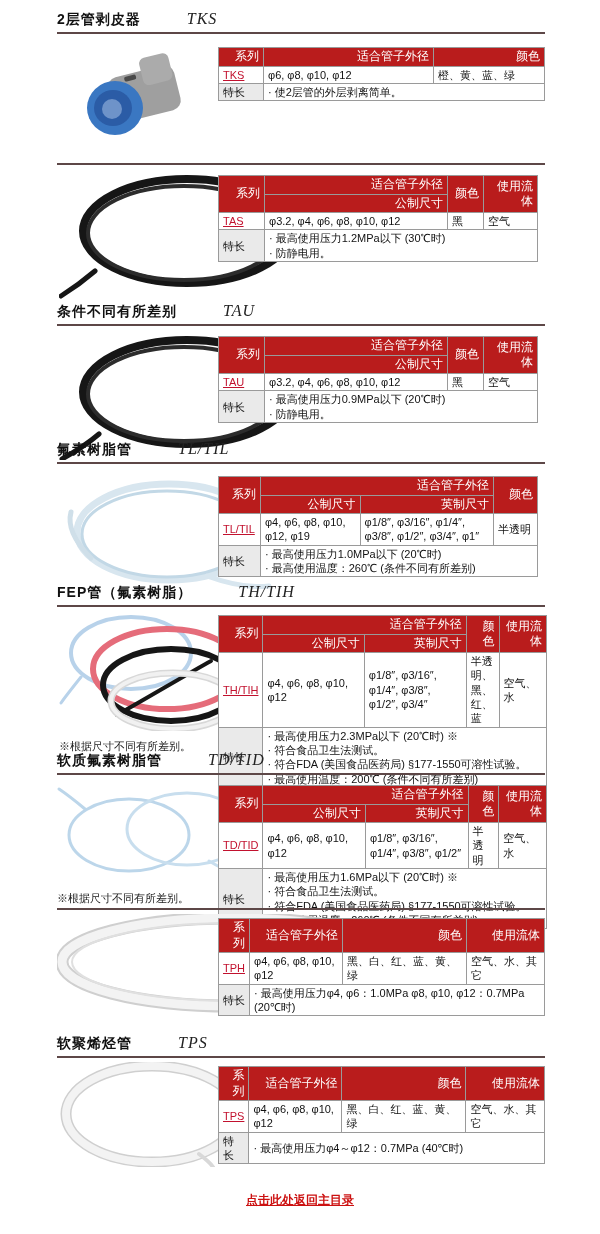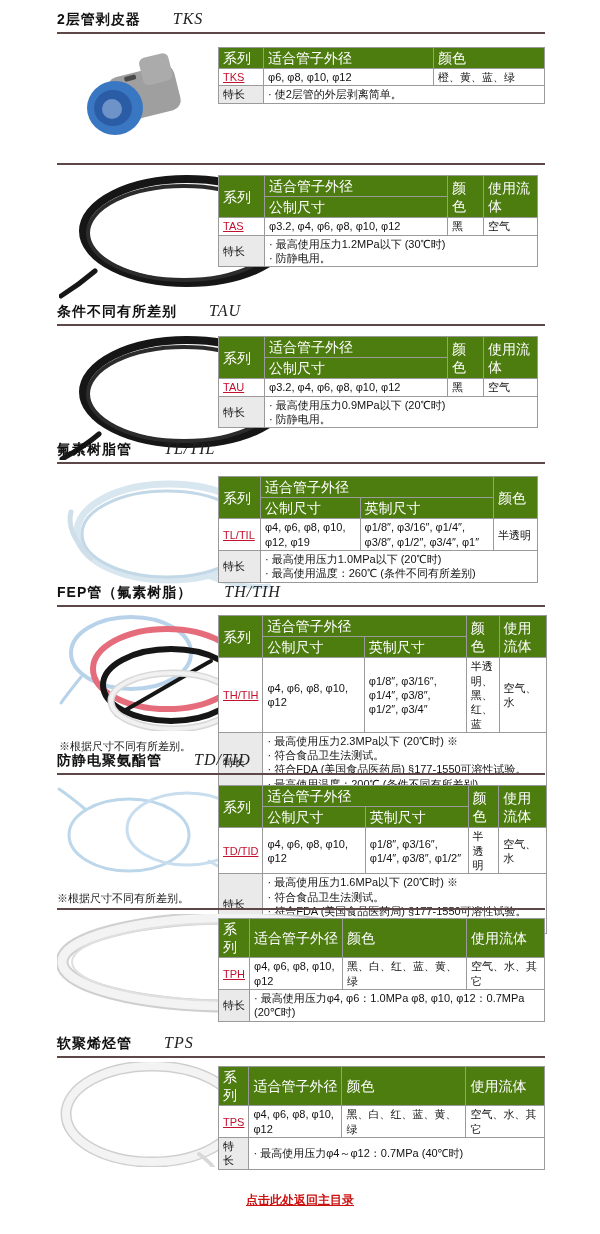--- a/index.html
+++ b/index.html
@@ -4,32 +4,32 @@
 <style>
   * { box-sizing: border-box; margin: 0; padding: 0; }
   html,body { background:#fff; }
   body { width:600px; font-family:"Liberation Sans", sans-serif; color:#111; }
   .page { width:600px; min-height:1234px; padding-top:10px; position:relative; overflow:hidden; }
 
   .section { margin-left:57px; width:488px; position:relative; }
   .s1{height:150px}.s2{height:139px}.s3{height:138px}.s4{height:143px}
   .s5{height:168px}.s6{height:154px}.s7{height:126px}.s8{height:130px}
 
-  .sec-head { display:flex; align-items:baseline; gap:32px; }
+  .sec-head { display:flex; align-items:baseline; gap:46px; }
   .sec-title { font-size:14px; font-weight:bold; letter-spacing:1px; }
   .sec-code { font-family:"Liberation Serif", serif; font-style:italic; font-size:16px; color:#222; letter-spacing:1px; }
   .sec-rule { border-top:2px solid #5d4747; margin-top:3px; }
   .sec-body { position:relative; }
   .img-col { position:relative; }
   .tbl-col { position:absolute; left:161px; top:4px; }
   .s1 .tbl-col { top:1px; }
 
   table { border-collapse:collapse; font-size:11px; line-height:1.3; background:#fff; }
   th, td { border:1px solid #9a9a9a; padding:1px 4px; vertical-align:middle; }
-  th { background:#4d7c0f; color:#fff; font-weight:normal; text-align:left; font-size:14px; }
+  th { background:#b91c1c; color:#fff; font-weight:normal; text-align:right; font-size:12px; }
   td.lbl { background:#eaeaea; }
   a.series { color:#c2112e; text-decoration:underline; cursor:pointer; }
   .feat-line::before { content:"· "; }
   .note { font-size:11px; color:#222; margin-top:4px; }
 
   .footer { text-align:center; margin-top:14px; }
   .btns { display:flex; justify-content:center; gap:16px; }
   .btn { width:68px; height:18px; background:#ffffa3; border:1px solid #9c9c74;
          border-right:2px solid #6e6e52; border-bottom:2px solid #6e6e52;
          color:#a2442a; font-weight:bold; font-size:11px; font-family:inherit; cursor:pointer; }
@@ -266,21 +266,21 @@
             </td>
           </tr>
         </tbody>
           </table>
       </div>
     </div>
   </div>
 
   <div class="section s6">
     <div class="sec-head">
-      <span class="sec-title">防静电聚氨酯管</span>
+      <span class="sec-title">软质氟素树脂管</span>
       <span class="sec-code">TD/TID</span>
     </div>
     <div class="sec-rule"></div>
     <div class="sec-body">
       <div class="img-col" style="margin:6px 0 0 0;">
         <svg width="205" height="102" viewBox="0 0 205 102">
           <ellipse cx="72" cy="54" rx="60" ry="36" fill="none" stroke="#bcd6ea" stroke-width="3"></ellipse>
           <ellipse cx="130" cy="48" rx="60" ry="36" fill="none" stroke="#c8deee" stroke-width="3"></ellipse>
           <path d="M28 28 C 16 18, 8 12, 2 8" stroke="#bcd6ea" stroke-width="3" fill="none" stroke-linecap="round"></path>
           <path d="M152 80 C 172 92, 190 98, 203 96" stroke="#c8deee" stroke-width="3" fill="none" stroke-linecap="round"></path>

